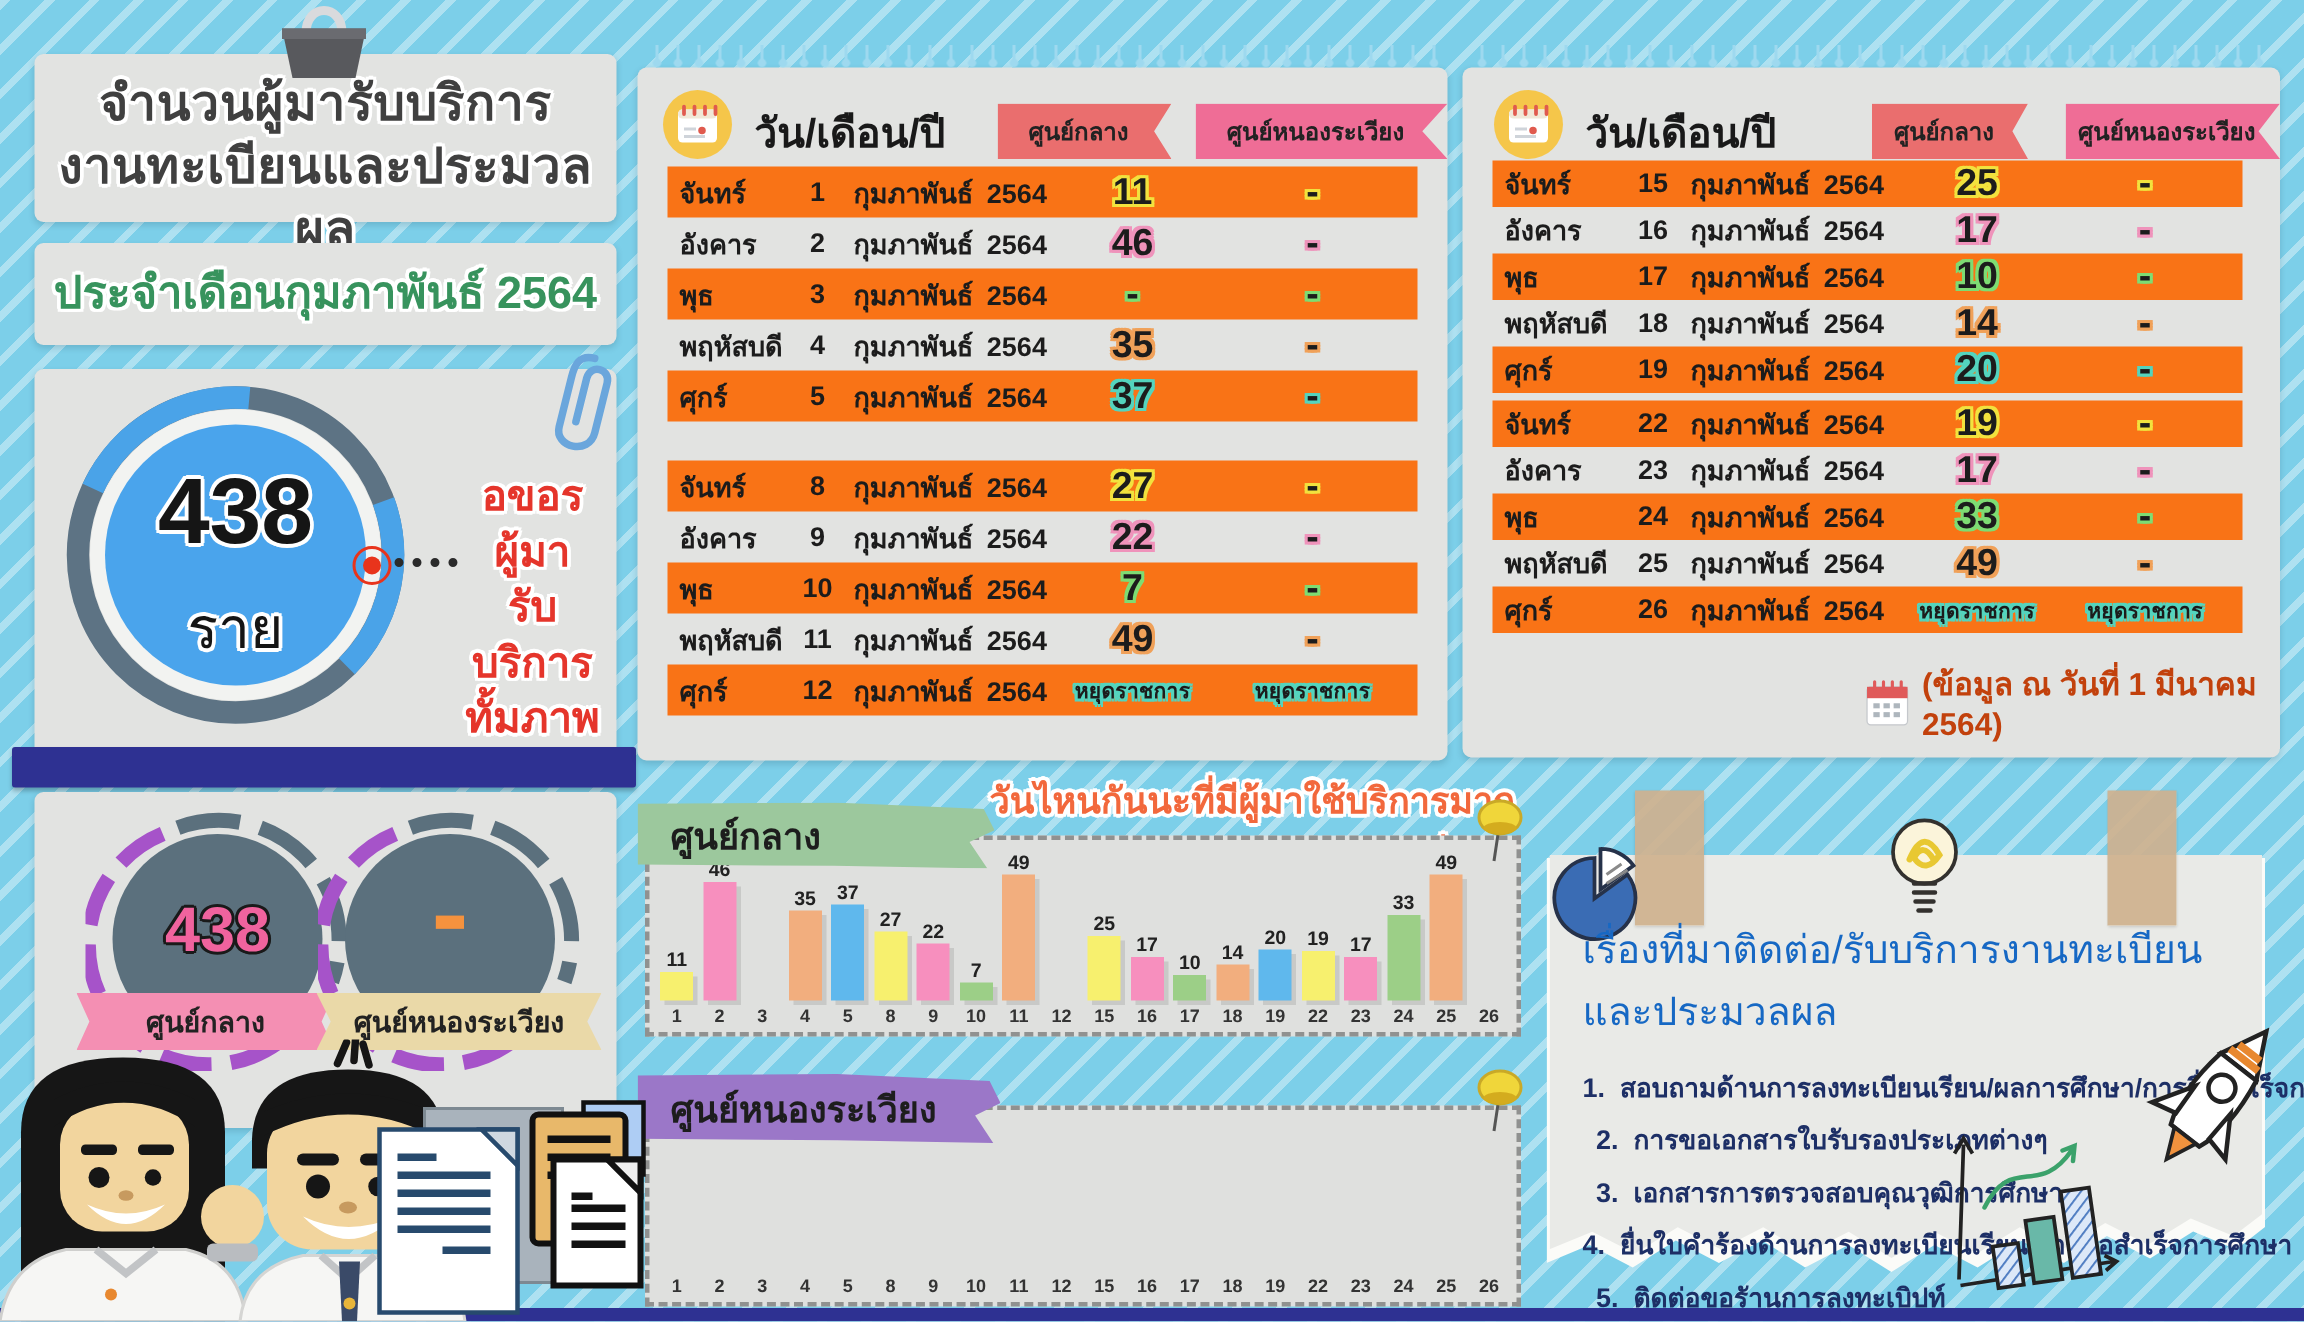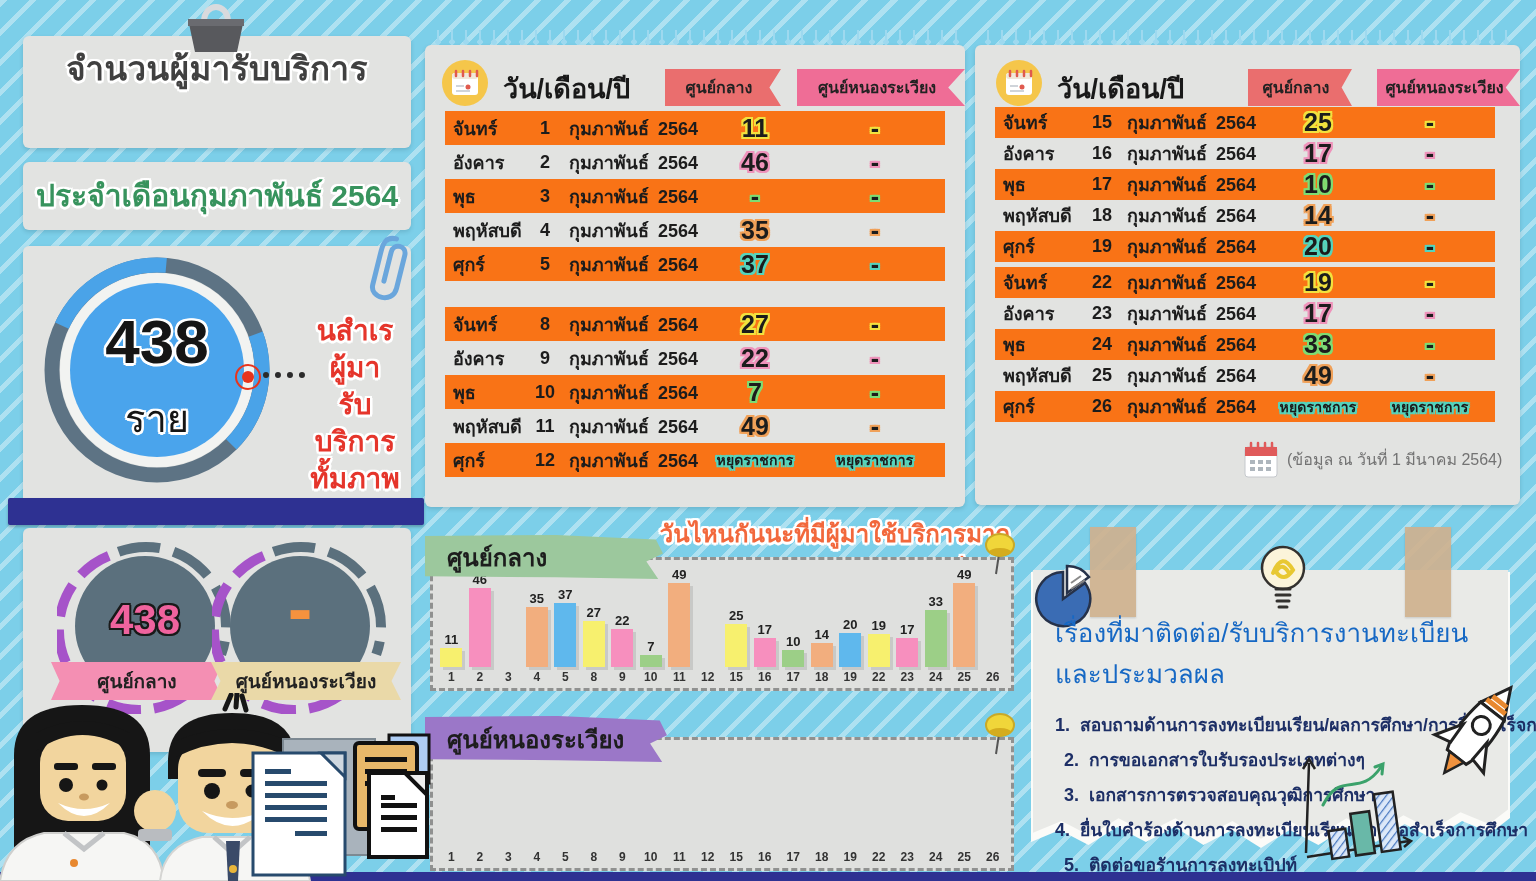--- a/index.html
+++ b/index.html
@@ -49,21 +49,21 @@
   .trow.band{background:#f97316;}
   .td{font-size:18px;font-weight:800;color:#1c1c1c;}
   .td.day{padding-left:8px;}
   .td.num{text-align:center;}
   .td.month{text-align:left;padding-left:6px;}
   .td.val{text-align:center;font-size:25px;
     text-shadow:2px 0 0 var(--g),-2px 0 0 var(--g),0 2px 0 var(--g),0 -2px 0 var(--g),2px 2px 0 var(--g),-2px -2px 0 var(--g),2px -2px 0 var(--g),-2px 2px 0 var(--g);}
   .td.val.word{font-size:14px;letter-spacing:.2px;}
   .v-yellow{--g:#f2e23e;} .v-pink{--g:#ef93bb;} .v-green{--g:#7edc73;} .v-orange{--g:#f0a159;} .v-teal{--g:#54d4be;}
   .footnote{position:absolute;left:268px;top:394px;display:flex;align-items:center;gap:8px;}
-  .footnote-text{font-size:16px;font-weight:400;color:#737373;}
+  .footnote-text{font-size:21px;font-weight:700;color:#c2410c;}
   
   #question{position:absolute;left:648px;top:514px;width:362px;text-align:right;font-size:24px;font-weight:800;color:#f2683c;}
   .chart-rib{position:absolute;display:flex;align-items:center;padding-left:22px;box-sizing:border-box;
     font-size:24px;font-weight:800;color:#1d1d1d;z-index:3;}
   #rib-green{left:425px;top:535px;width:238px;height:44px;background:#9cc89d;clip-path:polygon(0 2%,55% 0,97% 10%,100% 42%,93% 60%,98% 100%,55% 96%,0 94%);}
   #rib-purple{left:425px;top:716px;width:242px;height:46px;background:#9b77c8;clip-path:polygon(0 2%,55% 0,97% 10%,100% 42%,93% 60%,98% 100%,55% 96%,0 94%);}
   .chartbox{position:absolute;background:#dfe0de;border:3px dashed #909190;display:flex;align-items:flex-end;padding:0 4px;box-sizing:content-box;}
   #chartbox1{left:430px;top:557px;width:570px;height:128px;}
   #chartbox2{left:430px;top:737px;width:570px;height:128px;}
   .slot{flex:1;display:flex;flex-direction:column;justify-content:flex-end;align-items:center;height:100%;}
@@ -91,20 +91,21 @@
 <div id="stage">
 
   <svg class="decor" style="left:170px;top:2px;z-index:2" width="92" height="52" viewBox="0 0 92 52">
     <path d="M34 20 C34 0 58 0 58 20" fill="none" stroke="#d9dadd" stroke-width="6"></path>
     <polygon points="18,17 74,17 67,50 25,50" fill="#58595d"></polygon>
     <rect x="18" y="17" width="56" height="7" fill="#6a6b70"></rect>
   </svg>
 
   <div class="panel" id="panel-title">
     <div class="title-line ow">จำนวนผู้มารับบริการ</div>
+    <div class="title-line ow">งานทะเบียนและประมวลผล</div>
   </div>
 
   <div class="panel" id="panel-sub">
     <div class="sub-line ow">ประจำเดือนกุมภาพันธ์ 2564</div>
   </div>
 
   <svg class="decor" style="left:368px;top:230px;transform:rotate(14deg);z-index:2" width="42" height="78" viewBox="0 0 42 78">
     <path d="M21 8 C10 8 9 16 9 24 L9 58 C9 72 33 72 33 56 L33 22 C33 12 19 12 19 22 L19 52" fill="none" stroke="#6aa6dc" stroke-width="5" stroke-linecap="round"></path>
   </svg>
 
@@ -118,21 +119,21 @@
         <circle cx="116" cy="116" r="87" fill="#4aa4ec"></circle>
       </svg>
       <div class="donut-num ow">438</div>
       <div class="donut-unit ow">ราย</div>
     </div>
     <div class="marker">
         <i></i>
       </div>
     <div class="dots"></div>
     <div class="total-caption">
-        <div class="cap-line ow">นสำเร</div>
+        <div class="cap-line ow">อขอร</div>
         <div class="cap-line ow">ผู้มา</div>
         <div class="cap-line ow">รับบริการ</div>
         <div class="cap-line ow">ทั้มภาพ</div>
       </div>
   </div>
 
   <div id="shelf"></div>
 
   <div class="panel" id="panel-badges">
     <div class="badge" style="left:34px;top:10px">

